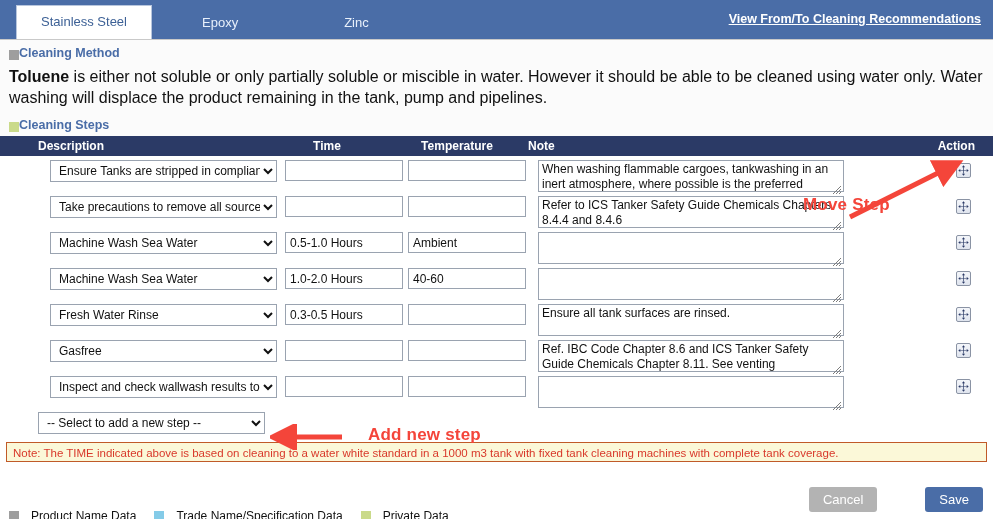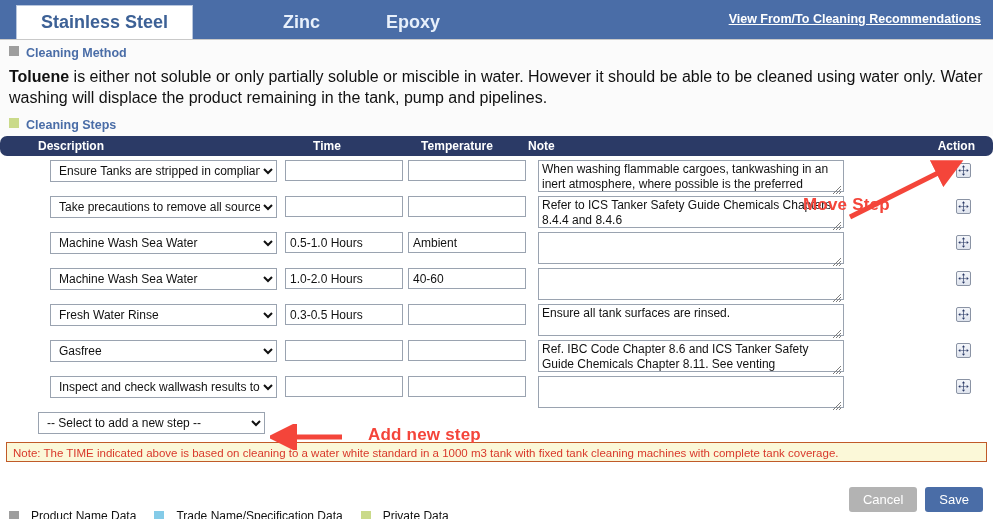--- a/index.html
+++ b/index.html
@@ -23,22 +23,22 @@
     background: #4a6da7;
     display: flex;
     align-items: flex-end;
     padding-left: 8px;
     border-bottom: 1px solid #c9c9c9;
   }
   .tab {
     height: 33px;
     line-height: 33px;
     padding: 0 22px;
-    font-size: 18px;
-    font-weight: bold;
+    font-size: 13px;
+    font-weight: normal;
     color: #e8f0fb;
     cursor: pointer;
     white-space: nowrap;
   }
   .tab.active {
     background: #ffffff;
     color: #3d6196;
     border: 1px solid #b8c6dd;
     border-bottom: none;
     height: 34px;
@@ -57,22 +57,21 @@
     font-weight: bold;
     color: #ffffff;
     text-decoration: underline;
     cursor: pointer;
     white-space: nowrap;
   }
 
   
   .section-head {
     display: flex;
-    align-items: flex-start;
-    gap: 7px;
+    align-items: flex-end;
     padding: 6px 0 4px 9px;
     background: #fbfbfb;
   }
   .sq { width: 10px; height: 10px; display: inline-block; }
   .section-title {
     font-size: 12.5px;
     font-weight: bold;
     color: #4a6da7;
   }
   .method-text {
@@ -86,21 +85,20 @@
 
   
   .thead {
     display: flex;
     background: #2b3a66;
     height: 20px;
     align-items: center;
     color: #ffffff;
     font-size: 12px;
     font-weight: bold;
-    border-radius: 7px;
   }
   .th-desc  { width: 262px; padding-left: 38px; }
   .th-time  { width: 130px; text-align: center; }
   .th-temp  { width: 130px; text-align: center; }
   .th-notes { width: 312px; padding-left: 6px; }
   .th-act   { flex: 1; text-align: right; padding-right: 18px; }
 
   .rows { position: relative; background: #ffffff; }
   .row {
     display: flex;
@@ -207,20 +205,21 @@
   .legend-item { display: flex; align-items: center; gap: 12px; font-size: 12px; color: #111; margin-top: 34px; }
   .btns { margin-left: auto; display: flex; gap: 8px; }
   .btn {
     font-family: "Liberation Sans", sans-serif;
     font-size: 13px;
     color: #ffffff;
     border: none;
     border-radius: 3px;
     padding: 5px 14px;
     cursor: pointer;
+    margin-left: 40px;
   }
   .btn-cancel { background: #b3b3b3; }
   .btn-save   { background: #4a6da7; }
 
   
   .anno {
     position: absolute;
     font-size: 17px;
     font-weight: bold;
     color: #f4453a;
@@ -233,22 +232,22 @@
   .anno span { -webkit-text-stroke: 0; }
   .arrow-svg { position: absolute; pointer-events: none; }
 </style>
 </head>
 <body>
 
 <div id="app">
 
   <div class="tabbar">
     <div class="tab active">Stainless Steel</div>
+    <div class="tab tab-epoxy">Epoxy</div>
     <div class="tab tab-zinc">Zinc</div>
-    <div class="tab tab-epoxy">Epoxy</div>
     <div class="viewlink">View From/To Cleaning Recommendations</div>
   </div>
 
   <div class="section-head">
     <span class="sq" style="background:#9e9e9e"></span>
     <span class="section-title">Cleaning Method</span>
   </div>
   <div class="method-text">
     <b>Toluene</b><span> is either not soluble or only partially soluble or miscible in water. However it should be able to be cleaned using water only. Water washing will displace the product remaining in the tank, pump and pipelines.</span>
   </div>

